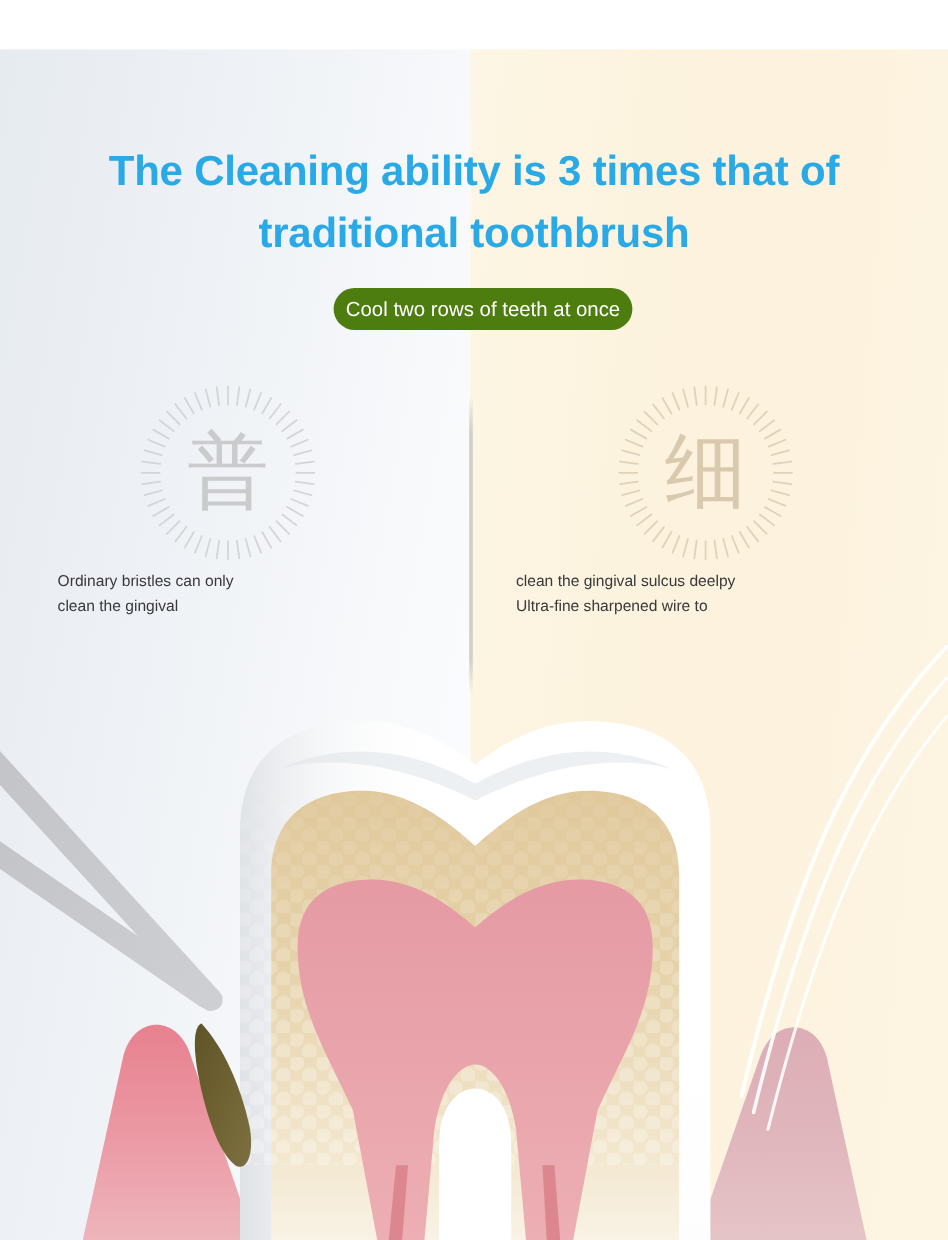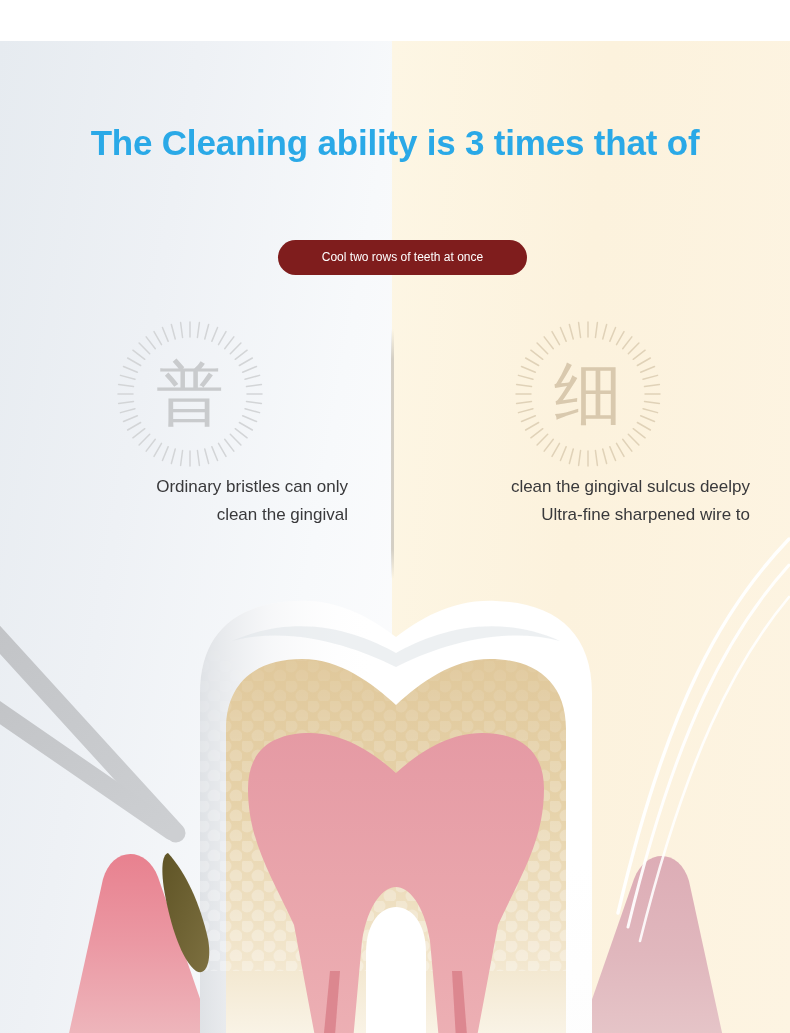--- a/index.html
+++ b/index.html
@@ -71,23 +71,23 @@
   .headline .l2 { display: block; }
 
   
   .pill {
     position: absolute;
     left: 278px;
     top: 199px;
     width: 249px;
     height: 35px;
     border-radius: 18px;
-    background: #7f1d1d;
+    background: #4d7c0f;
     color: #ffffff;
-    font-size: 12px;
+    font-size: 17px;
     line-height: 35px;
     text-align: center;
     z-index: 20;
     box-sizing: border-box;
   }
 
   
   .badge {
     position: absolute;
     width: 150px;
@@ -107,22 +107,22 @@
     font-size: 68px;
     line-height: 1;
   }
   .badge.left  .glyph { color: #c9cbcd; }
   .badge.right .glyph { color: #d9c9ae; }
   .badge svg { position: absolute; left: 0; top: 0; }
 
   
   .caption {
     position: absolute;
-    text-align: right;
-    font-size: 17px;
+    text-align: left;
+    font-size: 13px;
     line-height: 1.62;
     color: #39393b;
     z-index: 20;
   }
   .caption.left  { left: 48px;  top: 432px; width: 300px; }
   .caption.right { left: 430px; top: 432px; width: 320px; }
   .caption span { display: block; }
 
   
   .illus {
@@ -270,20 +270,21 @@
       <path d="M789,498 C724,566 668,660 618,872" stroke-width="3.4" opacity="0.95"></path>
       <path d="M789,524 C728,592 676,688 628,886" stroke-width="3.0" opacity="0.92"></path>
       <path d="M789,556 C734,622 686,716 640,900" stroke-width="2.6" opacity="0.88"></path>
     </g>
   </svg>
 
   <div class="divider"></div>
 
   <div class="headline">
     <span class="l1">The Cleaning ability is 3 times that of</span>
+    <span class="l2">traditional toothbrush</span>
   </div>
 
   <div class="pill">Cool two rows of teeth at once</div>
 
   <div class="badge left">
     <svg width="150" height="150" viewBox="0 0 150 150">
       <g stroke="#d3d5d7" stroke-width="1.5" stroke-linecap="round">
         <g transform="translate(75,75)">
           <line y1="-72" y2="-57" transform="rotate(0)"></line>
             <line y1="-72" y2="-57" transform="rotate(7.5)"></line>

